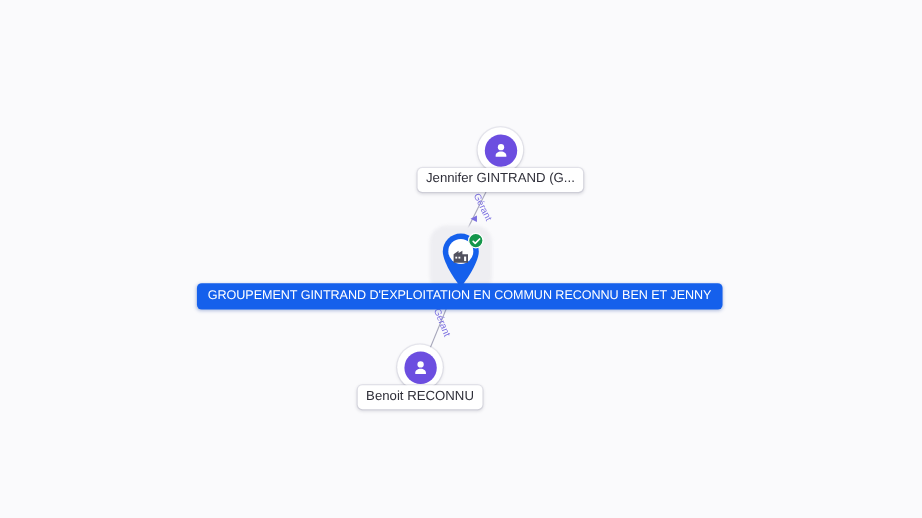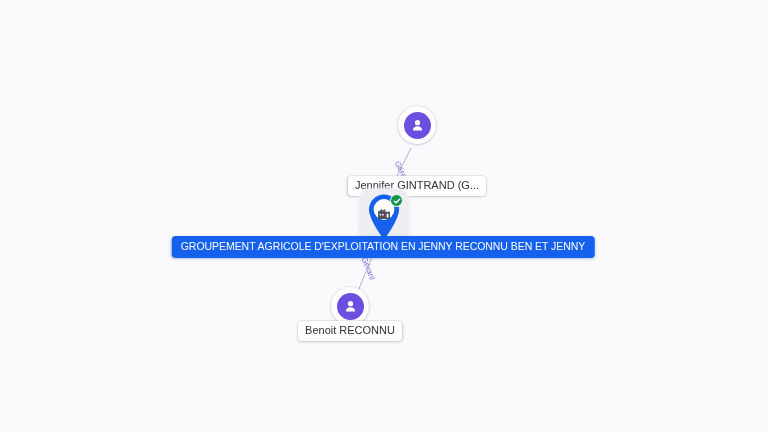--- a/index.html
+++ b/index.html
@@ -170,21 +170,21 @@
 
   <div class="person-node" style="left:417px; top:125px;">
     <div class="avatar-ring">
       <div class="avatar-disc">
         <svg width="17" height="17" viewBox="0 0 24 24" fill="#ffffff">
           <circle cx="12" cy="8" r="3.7"></circle>
           <path d="M12 13.2c-3.6 0-6.3 2.1-6.3 4.6v1.4h12.6v-1.4c0-2.5-2.7-4.6-6.3-4.6z"></path>
         </svg>
       </div>
     </div>
-    <div class="node-label" style="left:0px; top:15px;margin-top:36px;">Jennifer GINTRAND (G...</div>
+    <div class="node-label" style="left:0px; top:15px;">Jennifer GINTRAND (G...</div>
   </div>
 
   <div id="company-node" style="left:384px; top:216px;">
     <div class="company-halo"></div>
     <div class="pin-wrap">
       <svg width="42" height="52" viewBox="0 0 42 52">
         <path d="M21 2.5c-8.3 0-15 6.7-15 15 0 11 15 30 15 30s15-19 15-30c0-8.3-6.7-15-15-15z" fill="#1560ec"></path>
         <circle cx="21" cy="17.5" r="10.4" fill="#ffffff"></circle>
       </svg>
       <div class="company-glyph">
@@ -194,21 +194,21 @@
           <rect x="9.1" y="13.4" width="2.3" height="2.3" fill="#ffffff"></rect>
           <rect x="16.1" y="13.2" width="2.6" height="5.6" fill="#ffffff"></rect>
         </svg>
       </div>
       <div class="verified-badge">
         <svg width="8" height="8" viewBox="0 0 24 24" fill="none" stroke="#ffffff" stroke-width="4.2" stroke-linecap="round" stroke-linejoin="round">
           <path d="M4 12.5l5 5 11-11"></path>
         </svg>
       </div>
     </div>
-    <div id="company-label" style="left:-1px; top:20px;">GROUPEMENT AGRICOLE D'EXPLOITATION EN JENNY RECONNU BEN ET JENNY</div>
+    <div id="company-label" style="left:-1px; top:20px;">GROUPEMENT GINTRAND D'EXPLOITATION EN COMMUN RECONNU BEN ET JENNY</div>
   </div>
 
   <div class="person-node" style="left:350px; top:306px;">
     <div class="avatar-ring">
       <div class="avatar-disc">
         <svg width="17" height="17" viewBox="0 0 24 24" fill="#ffffff">
           <circle cx="12" cy="8" r="3.7"></circle>
           <path d="M12 13.2c-3.6 0-6.3 2.1-6.3 4.6v1.4h12.6v-1.4c0-2.5-2.7-4.6-6.3-4.6z"></path>
         </svg>
       </div>

